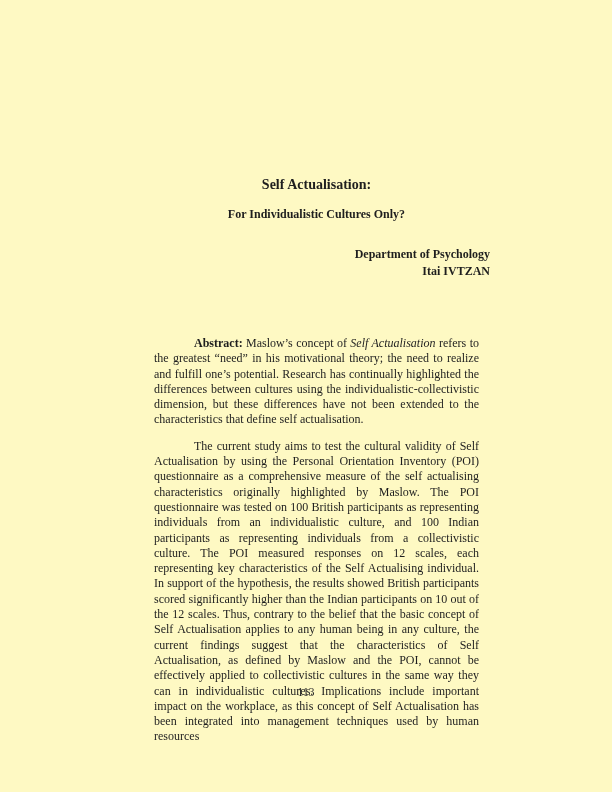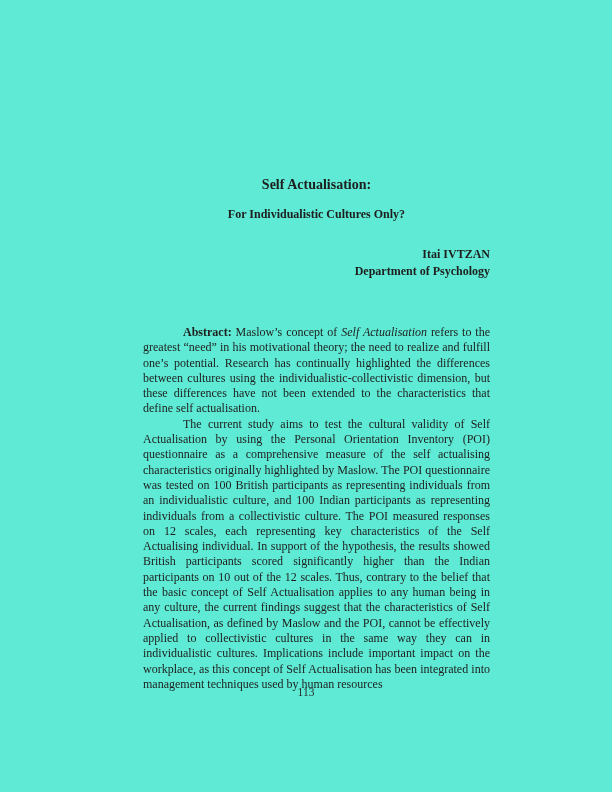--- a/index.html
+++ b/index.html
@@ -1,20 +1,20 @@
 <!DOCTYPE html>
 <html><head>
 <meta charset="utf-8">
 <style>
   html, body { margin: 0; padding: 0; background: #ffffff; }
   .page {
     position: relative;
     width: 612px;
     height: 792px;
-    background: #5eead4;
+    background: #fef9c3;
     font-family: "Liberation Serif", "DejaVu Serif", serif;
     color: #1e1e1e;
     overflow: hidden;
   }
   .title-block {
     position: absolute;
     left: 143px;
     top: 176px;
     width: 347px;
     text-align: center;
@@ -43,21 +43,21 @@
   .body-text {
     position: absolute;
     left: 143px;
     top: 325px;
     width: 347px;
     font-size: 12px;
     line-height: 15.3px;
     text-align: justify;
   }
   .para {
-    margin: 0;
+    margin: 11px;
     text-indent: 40px;
   }
   .bold { font-weight: bold; }
   .italic { font-style: italic; }
   .page-number {
     position: absolute;
     left: 0;
     top: 686px;
     width: 612px;
     text-align: center;
@@ -69,22 +69,22 @@
 <body>
 
 <div class="page">
 
   <div class="title-block">
     <div class="title">Self Actualisation:</div>
     <div class="subtitle">For Individualistic Cultures Only?</div>
   </div>
 
   <div class="author-block">
+    <div>Department of Psychology</div>
     <div>Itai IVTZAN</div>
-    <div>Department of Psychology</div>
   </div>
 
   <div class="body-text">
     <p class="para"><span class="bold">Abstract:</span><span> Maslow’s concept of </span><span class="italic">Self Actualisation</span><span> refers to the greatest “need” in his motivational theory; the need to realize and fulfill one’s potential. Research has continually highlighted the differences between cultures using the individualistic-collectivistic dimension, but these differences have not been extended to the characteristics that define self actualisation.</span></p>
     <p class="para">The current study aims to test the cultural validity of Self Actualisation by using the Personal Orientation Inventory (POI) questionnaire as a comprehensive measure of the self actualising characteristics originally highlighted by Maslow. The POI questionnaire was tested on 100 British participants as representing individuals from an individualistic culture, and 100 Indian participants as representing individuals from a collectivistic culture. The POI measured responses on 12 scales, each representing key characteristics of the Self Actualising individual. In support of the hypothesis, the results showed British participants scored significantly higher than the Indian participants on 10 out of the 12 scales. Thus, contrary to the belief that the basic concept of Self Actualisation applies to any human being in any culture, the current findings suggest that the characteristics of Self Actualisation, as defined by Maslow and the POI, cannot be effectively applied to collectivistic cultures in the same way they can in individualistic cultures. Implications include important impact on the workplace, as this concept of Self Actualisation has been integrated into management techniques used by human resources</p>
   </div>
 
   <div class="page-number">113</div>
 
 </div>

